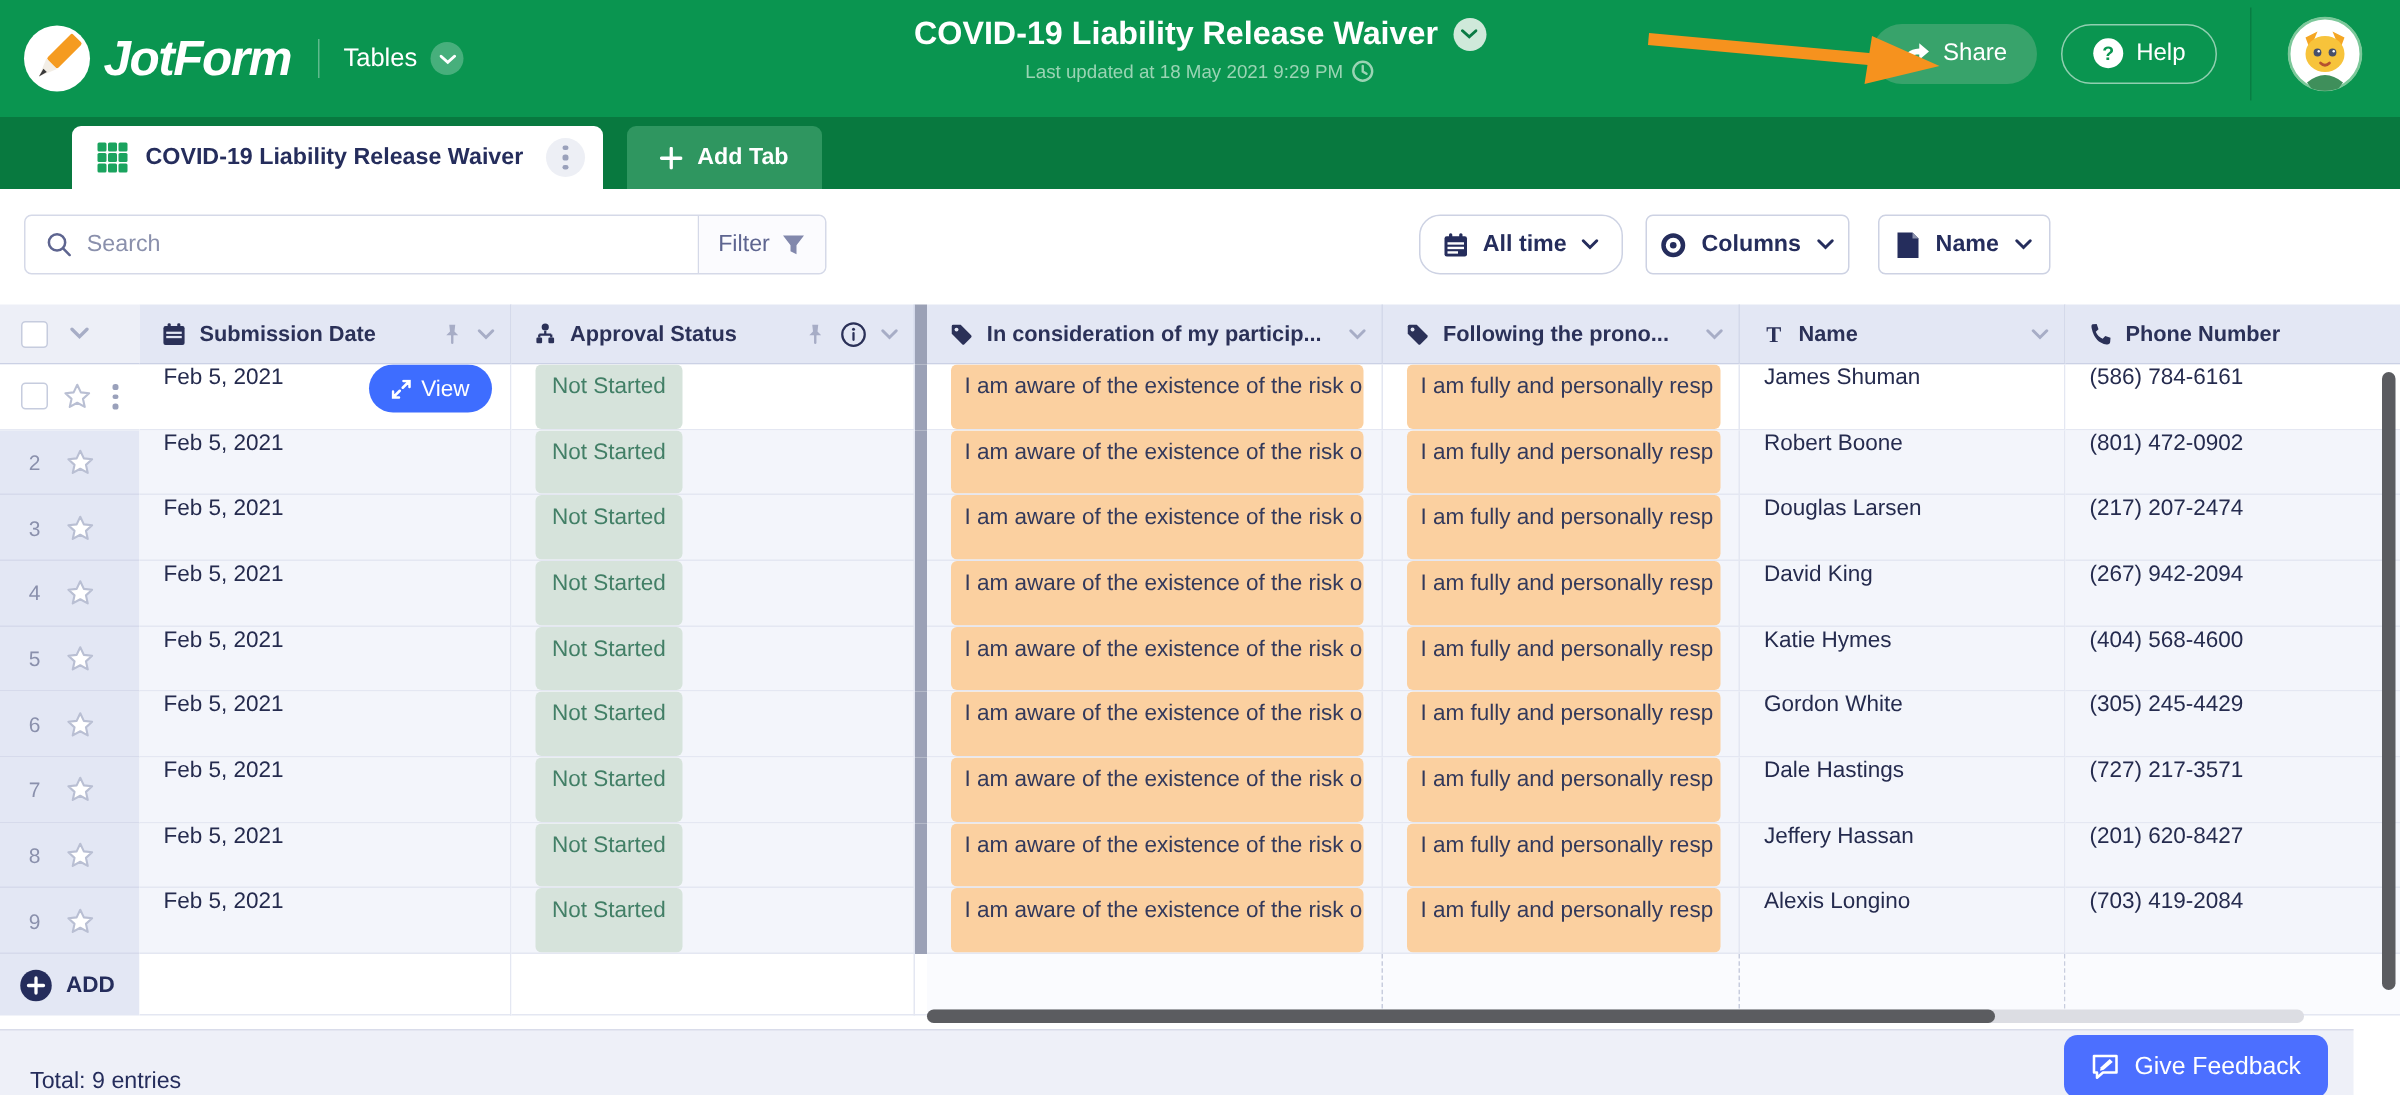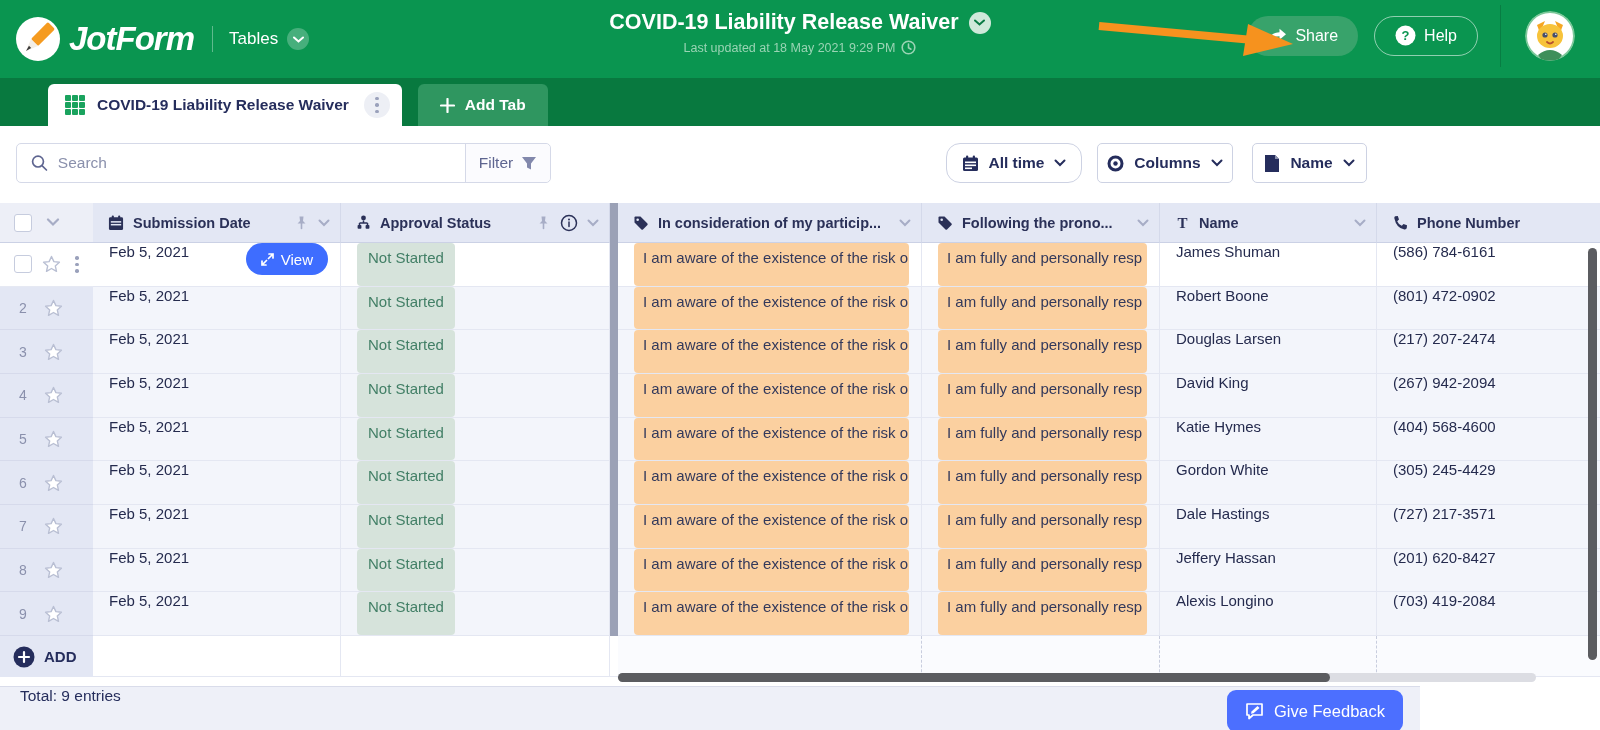--- a/index.html
+++ b/index.html
@@ -79,21 +79,21 @@
   .add-gutter { background:#E3E7F4; display:flex; align-items:center; padding-left:13px; gap:9px; font-size:15px; font-weight:bold; color:#252D5C; cursor:pointer; }
   .add-cell { background:#FAFBFE; border-right:1px dashed #C8CDDE; border-bottom:1px solid #E4E7F2; }
   .add-cell-blank { background:#fff; }
 
   
   .hscroll-track { position:absolute; left:618px; top:673px; width:918px; height:9px; background:#DCDDE3; border-radius:5px; cursor:pointer; }
   .hscroll-thumb { position:absolute; left:0; top:0; width:712px; height:9px; background:#5B5C60; border-radius:5px; cursor:grab; }
   .vscroll-thumb { position:absolute; left:1588px; top:248px; width:9px; height:412px; background:#5B5C60; border-radius:5px; cursor:grab; }
 
   
-  .statusbar { position:absolute; left:0; top:686px; width:1420px; height:44px; background:#EEF0F8; border-top:1px solid #D9DCEA; display:flex; align-items:flex-start; }
+  .statusbar { position:absolute; left:0; top:686px; width:1569px; height:44px; background:#EEF0F8; border-top:1px solid #D9DCEA; display:flex; align-items:flex-end; }
   .total-text { margin-left:20px; font-size:15.5px; color:#252D5C; }
   .feedback-btn { position:absolute; right:17px; top:3px; height:42px; background:#4C6FFF; border-radius:9px; display:flex; align-items:center; gap:10px; padding:0 18px; color:#fff; font-size:16.5px; font-weight:500; cursor:pointer; }
 
   svg { display:block; }
 </style>
 </head>
 <body>
 
 <div class="topbar">
   <div class="brand-wrap">

